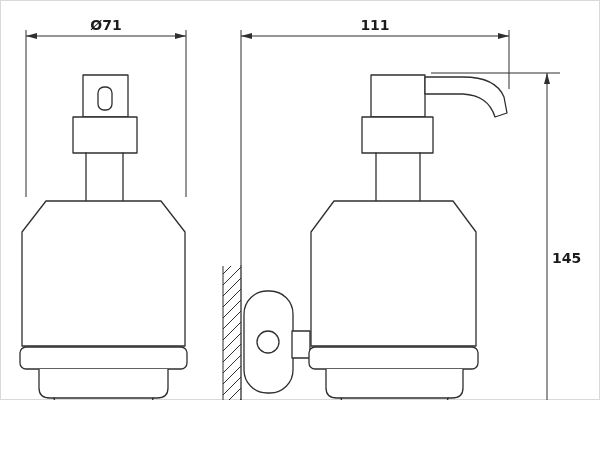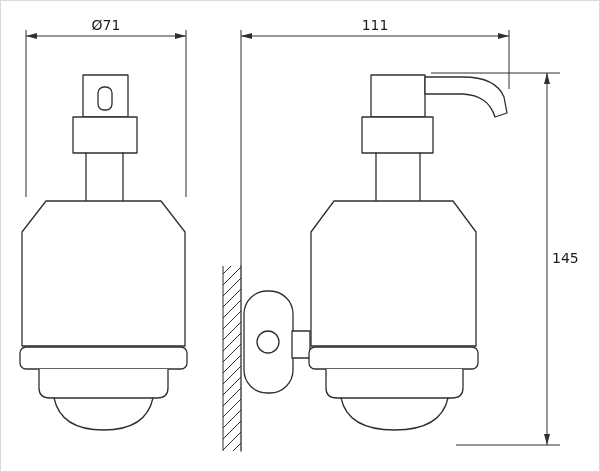--- a/index.html
+++ b/index.html
@@ -1,19 +1,20 @@
 <!DOCTYPE html>
 <html><head>
 <meta charset="utf-8">
 <style>
   html,body{margin:0;padding:0;background:#ffffff;}
   .canvas{
-    width:600px;height:472px;box-sizing:border-box;position:relative;
+    width:600px;height:400px;box-sizing:border-box;position:relative;
     background:#ffffff;border:1px solid #d9d9d9;
     font-family:"DejaVu Sans","Liberation Sans",sans-serif;
+    font-weight:bold;
   }
   svg{display:block;}
   .obj{stroke:#2f2f2f;stroke-width:1.3;fill:none;stroke-linejoin:round;stroke-linecap:round;}
   .obj-fill{stroke:#2f2f2f;stroke-width:1.3;fill:#ffffff;stroke-linejoin:round;}
   .thin{stroke:#2f2f2f;stroke-width:1;fill:none;}
   .arrow{fill:#2f2f2f;stroke:none;}
   .dim-text{font-family:"DejaVu Sans","Liberation Sans",sans-serif;font-size:14px;fill:#1c1c1c;}
 </style>
 </head>
 <body>

